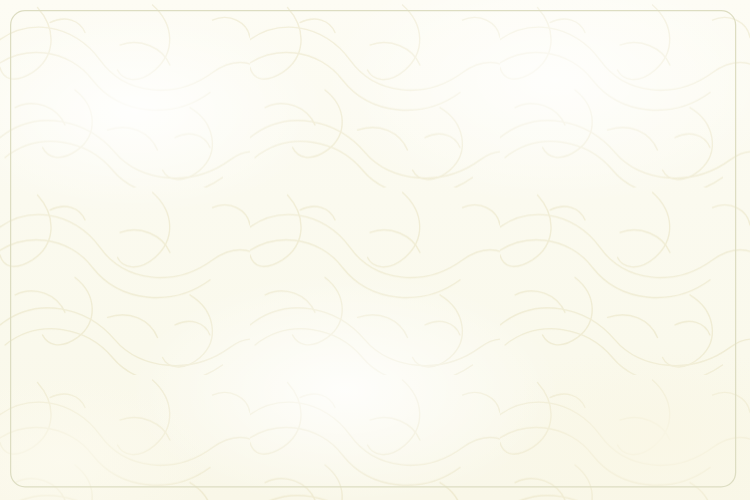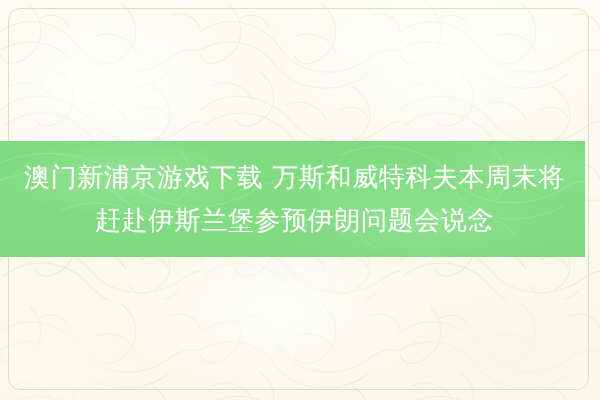--- a/index.html
+++ b/index.html
@@ -132,35 +132,14 @@
         </pattern>
       </defs>
       <rect x="0" y="0" width="600" height="400" fill="url(#scroll)"></rect>
     </svg>
   </div>
 
   <div class="paper-mottle"></div>
 
   <div class="page-frame"></div>
 
-  <div class="headline-band">
-
-    <div class="band-texture">
-      <svg viewBox="0 0 585 116" preserveAspectRatio="none" xmlns="http://www.w3.org/2000/svg">
-        <g fill="none" stroke="#ffffff" stroke-width="1.2" stroke-linecap="round">
-          <path d="M-10,26 C40,2 96,12 126,40 C158,70 214,74 252,50 C284,30 318,34 340,52"></path>
-          <path d="M-10,44 C38,20 92,30 120,56 C152,86 208,90 246,66"></path>
-          <path d="M250,92 C290,68 344,78 370,104"></path>
-          <path d="M340,14 C382,-4 432,8 452,36 C474,66 528,70 566,46 C582,36 596,40 604,52"></path>
-          <path d="M352,32 C392,14 438,26 456,52 C478,82 528,86 564,64"></path>
-          <path d="M60,70 C96,54 140,64 158,90"></path>
-          <path d="M420,78 C456,62 498,72 516,96"></path>
-          <path d="M180,10 C196,26 194,48 176,60"></path>
-          <path d="M492,8 C510,24 510,46 494,60"></path>
-        </g>
-      </svg>
-    </div>
-
-    <h1 class="headline-text">澳门新浦京游戏下载 万斯和威特科夫本周末将
-赶赴伊斯兰堡参预伊朗问题会说念</h1>
-  </div>
 
 </div>
 
 </body></html>

